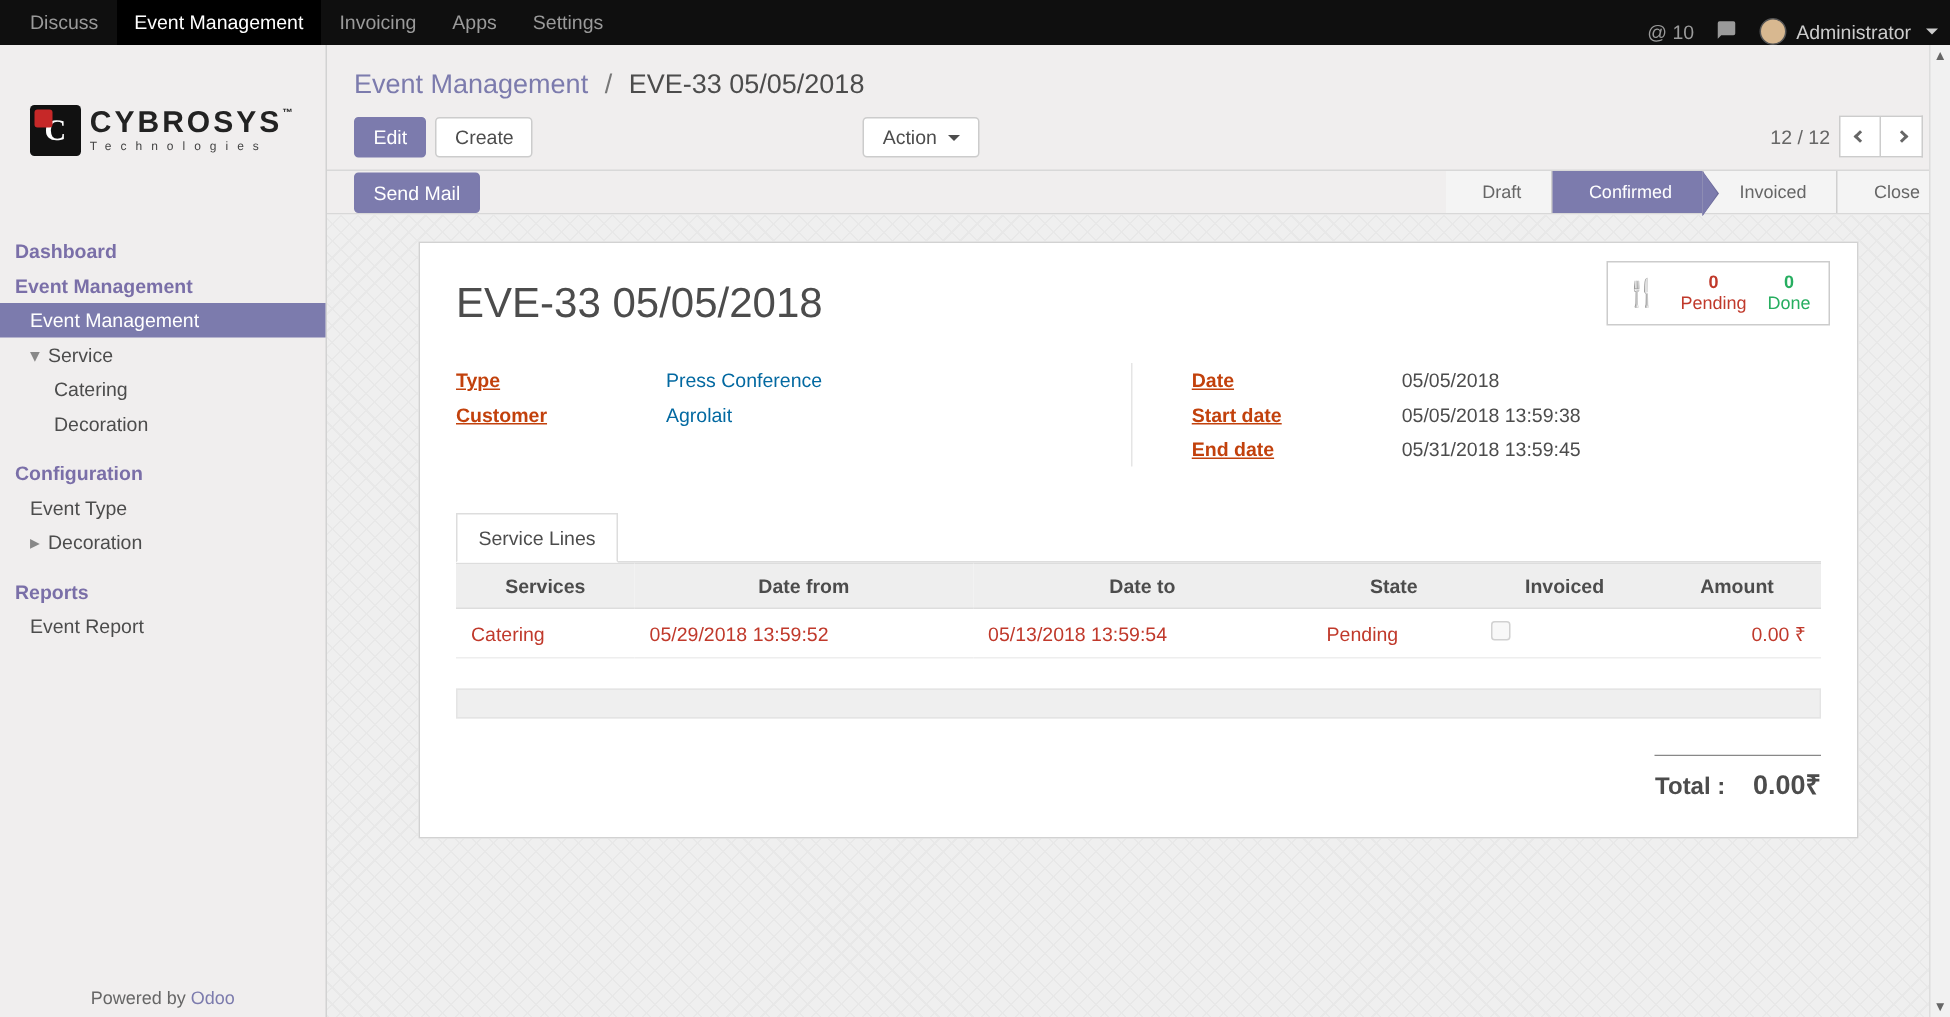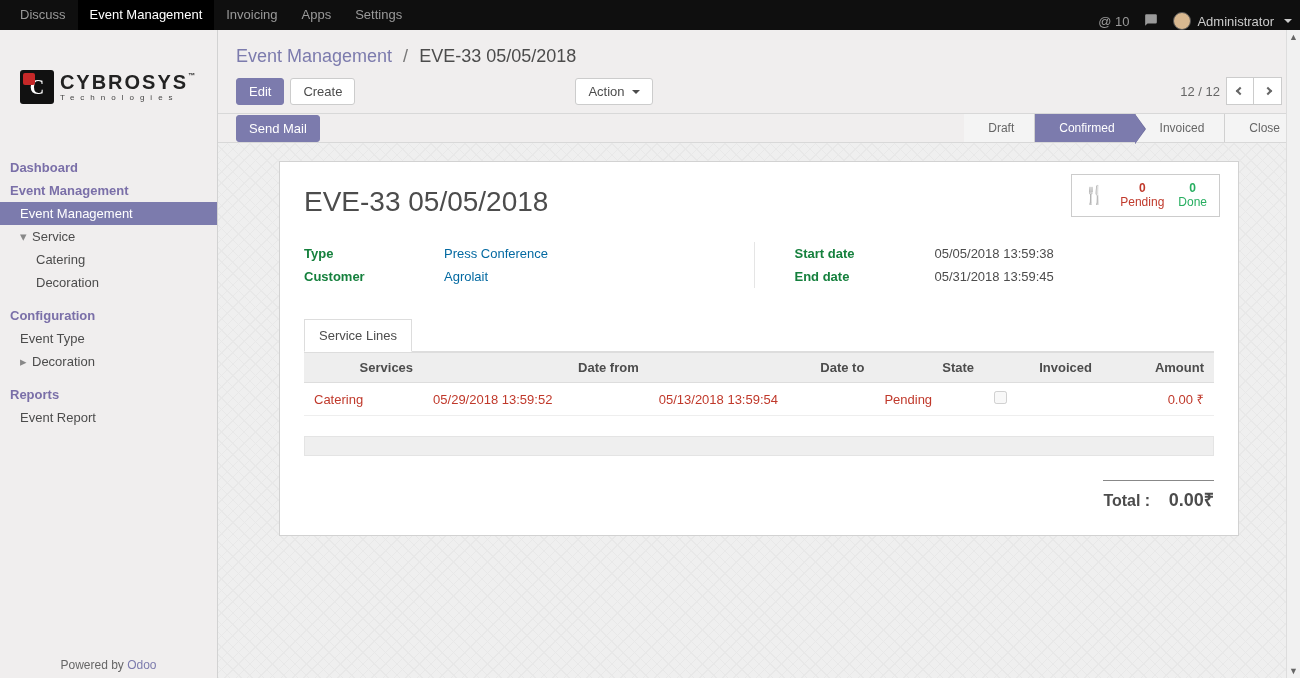--- a/index.html
+++ b/index.html
@@ -75,29 +75,29 @@
 .stat-box .pending { color:#c0392b; }
 .stat-box .done { color:#27ae60; }
 .stat-box .num { font-weight:bold; display:block;}
 
 .record-title { font-size: 28px; color: #4c4c4c; font-weight: 500; margin-bottom: 24px; }
 
 .fields { display:flex; gap:40px; margin-bottom:30px;}
 .fieldcol { flex:1; }
 .fieldcol.left { border-right:1px solid #e5e5e5; padding-right:30px;}
 .field-row { display:flex; padding: 4px 0; }
-.field-label { width: 140px; font-weight: bold; color:#15803d; font-size:13px;}
+.field-label { width: 140px; font-weight: bold; color:#c2410c; font-size:13px;text-decoration:underline;}
 .field-value { color:#4c4c4c; }
 .field-value.link { color:#0369a1; cursor:pointer; }
 
 
 .tabs { border-bottom: 1px solid #ddd; }
 .tab { display:inline-block; padding:8px 14px; border:1px solid #ddd; border-bottom:1px solid #fff; background:#fff; font-size:13px; position:relative; top:1px; cursor:pointer;}
 table.grid { width:100%; border-collapse: collapse; font-size:13px; }
-table.grid th { text-align:right; padding:7px 10px; background:#eee; border-top:1px solid #ddd; border-bottom:1px solid #ddd; font-weight:bold; color:#4c4c4c;}
+table.grid th { text-align:center; padding:7px 10px; background:#eee; border-top:1px solid #ddd; border-bottom:1px solid #ddd; font-weight:bold; color:#4c4c4c;}
 table.grid td { padding:7px 10px; border-bottom:1px solid #eee; vertical-align:middle;}
 tr.pending-row td { color:#c0392b; }
 .amount-col { text-align:right; }
 .footer-strip { height:20px; background:#efefef; border:1px solid #e4e4e4; margin-top:20px; margin-bottom:24px;}
 .total-row { text-align:right; font-size:16px; color:#4c4c4c; border-top:1px solid #888; display:inline-block; float:right; padding-top:6px;}
 .total-row .lbl { font-weight:bold; margin-right:14px;}
 .total-row .val { font-weight:bold; font-size:18px;}
 
 .chev { display:inline-block; width:6px; height:6px; border-right:2px solid #666; border-bottom:2px solid #666; }
 .chev.left { transform: rotate(135deg);} 
@@ -220,20 +220,24 @@
             <div class="field-row">
                 <span class="field-label">Type</span>
                 <span class="field-value link">Press Conference</span>
               </div>
             <div class="field-row">
                 <span class="field-label">Customer</span>
                 <span class="field-value link">Agrolait</span>
               </div>
           </div>
           <div class="fieldcol">
+            <div class="field-row">
+                <span class="field-label">Date</span>
+                <span class="field-value">05/05/2018</span>
+              </div>
             <div class="field-row">
                 <span class="field-label">Start date</span>
                 <span class="field-value">05/05/2018 13:59:38</span>
               </div>
             <div class="field-row">
                 <span class="field-label">End date</span>
                 <span class="field-value">05/31/2018 13:59:45</span>
               </div>
           </div>
         </div>

